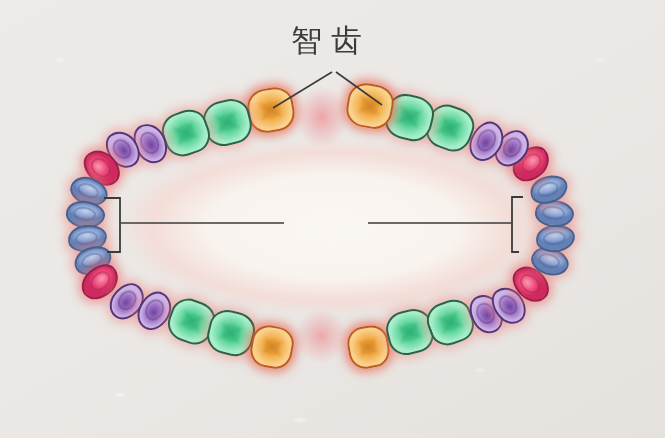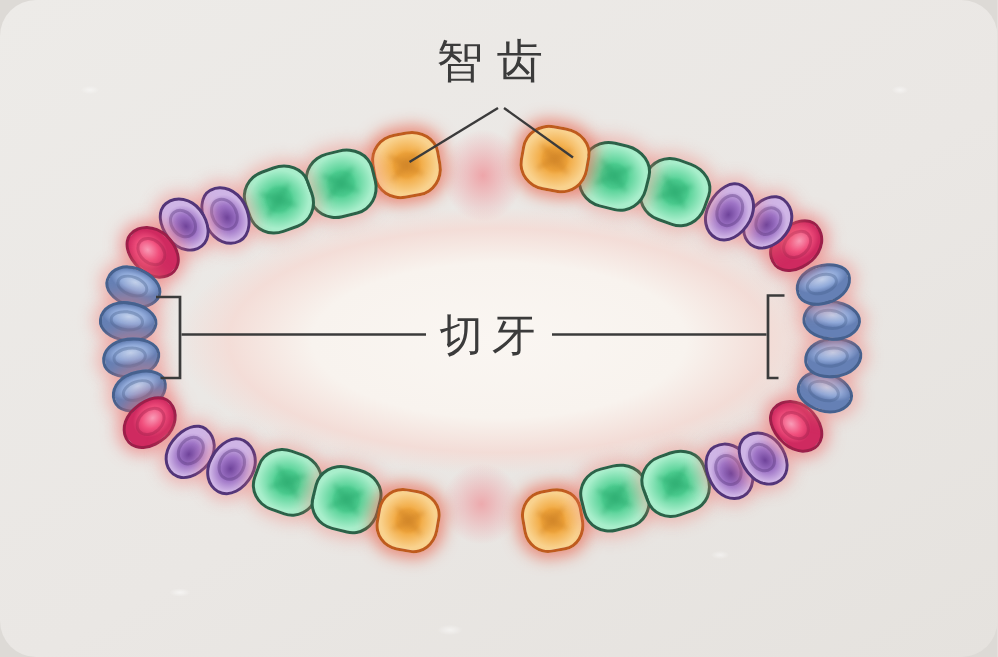--- a/index.html
+++ b/index.html
@@ -13,21 +13,20 @@
     margin:0 auto;
     overflow:hidden;
     background-color:#eae7e4;
     background-image:
       radial-gradient(10px 4px at 120px 395px, rgba(255,255,255,.55), rgba(255,255,255,0) 70%),
       radial-gradient(12px 5px at 300px 420px, rgba(255,255,255,.5), rgba(255,255,255,0) 70%),
       radial-gradient(9px 4px at 480px 370px, rgba(255,255,255,.45), rgba(255,255,255,0) 70%),
       radial-gradient(8px 4px at 600px 60px, rgba(255,255,255,.5), rgba(255,255,255,0) 70%),
       radial-gradient(9px 4px at 60px 60px, rgba(255,255,255,.45), rgba(255,255,255,0) 70%),
       linear-gradient(150deg,#edebe8 0%, #eae7e4 55%, #e5e2de 100%);
-    border-radius: 24px;
   }
   
   .arch-interior{
     position:absolute;left:118px;top:138px;width:430px;height:178px;
     border-radius:50%;
     background:radial-gradient(closest-side, #faf6f2 0%, #f8f3ee 58%,
                rgba(248,215,208,.65) 84%, rgba(248,215,208,0) 100%);
   }
   .glow-blob{position:absolute;border-radius:50%;}
   .glow-top-gap{
@@ -194,14 +193,13 @@
   <svg class="ann-layer" width="665" height="438" viewBox="0 0 665 438">
     <line class="ann" x1="332" y1="72" x2="273" y2="108" stroke-width="1.6" stroke="#3b3b3b"></line>
     <line class="ann" x1="336" y1="72" x2="382" y2="105" stroke-width="1.6" stroke="#3b3b3b"></line>
     <line class="ann" x1="121" y1="223" x2="284" y2="223" stroke-width="1.6" stroke="#3b3b3b"></line>
     <line class="ann" x1="368" y1="223" x2="511" y2="223" stroke-width="1.6" stroke="#3b3b3b"></line>
     <path class="ann" d="M104,198 L120,198 L120,252 L107,252" fill="none" stroke-width="1.8" stroke="#3b3b3b"></path>
     <path class="ann" d="M523,197 L512,197 L512,252 L519,252" fill="none" stroke-width="1.8" stroke="#3b3b3b"></path>
   </svg>
 
   <div class="diagram-label wisdom-label" style="color: rgb(59, 59, 59);">智齿</div>
-  <div class="diagram-label incisor-label" style="color: rgb(59, 59, 59);">切牙</div>
 </div>
 
 </body></html>

